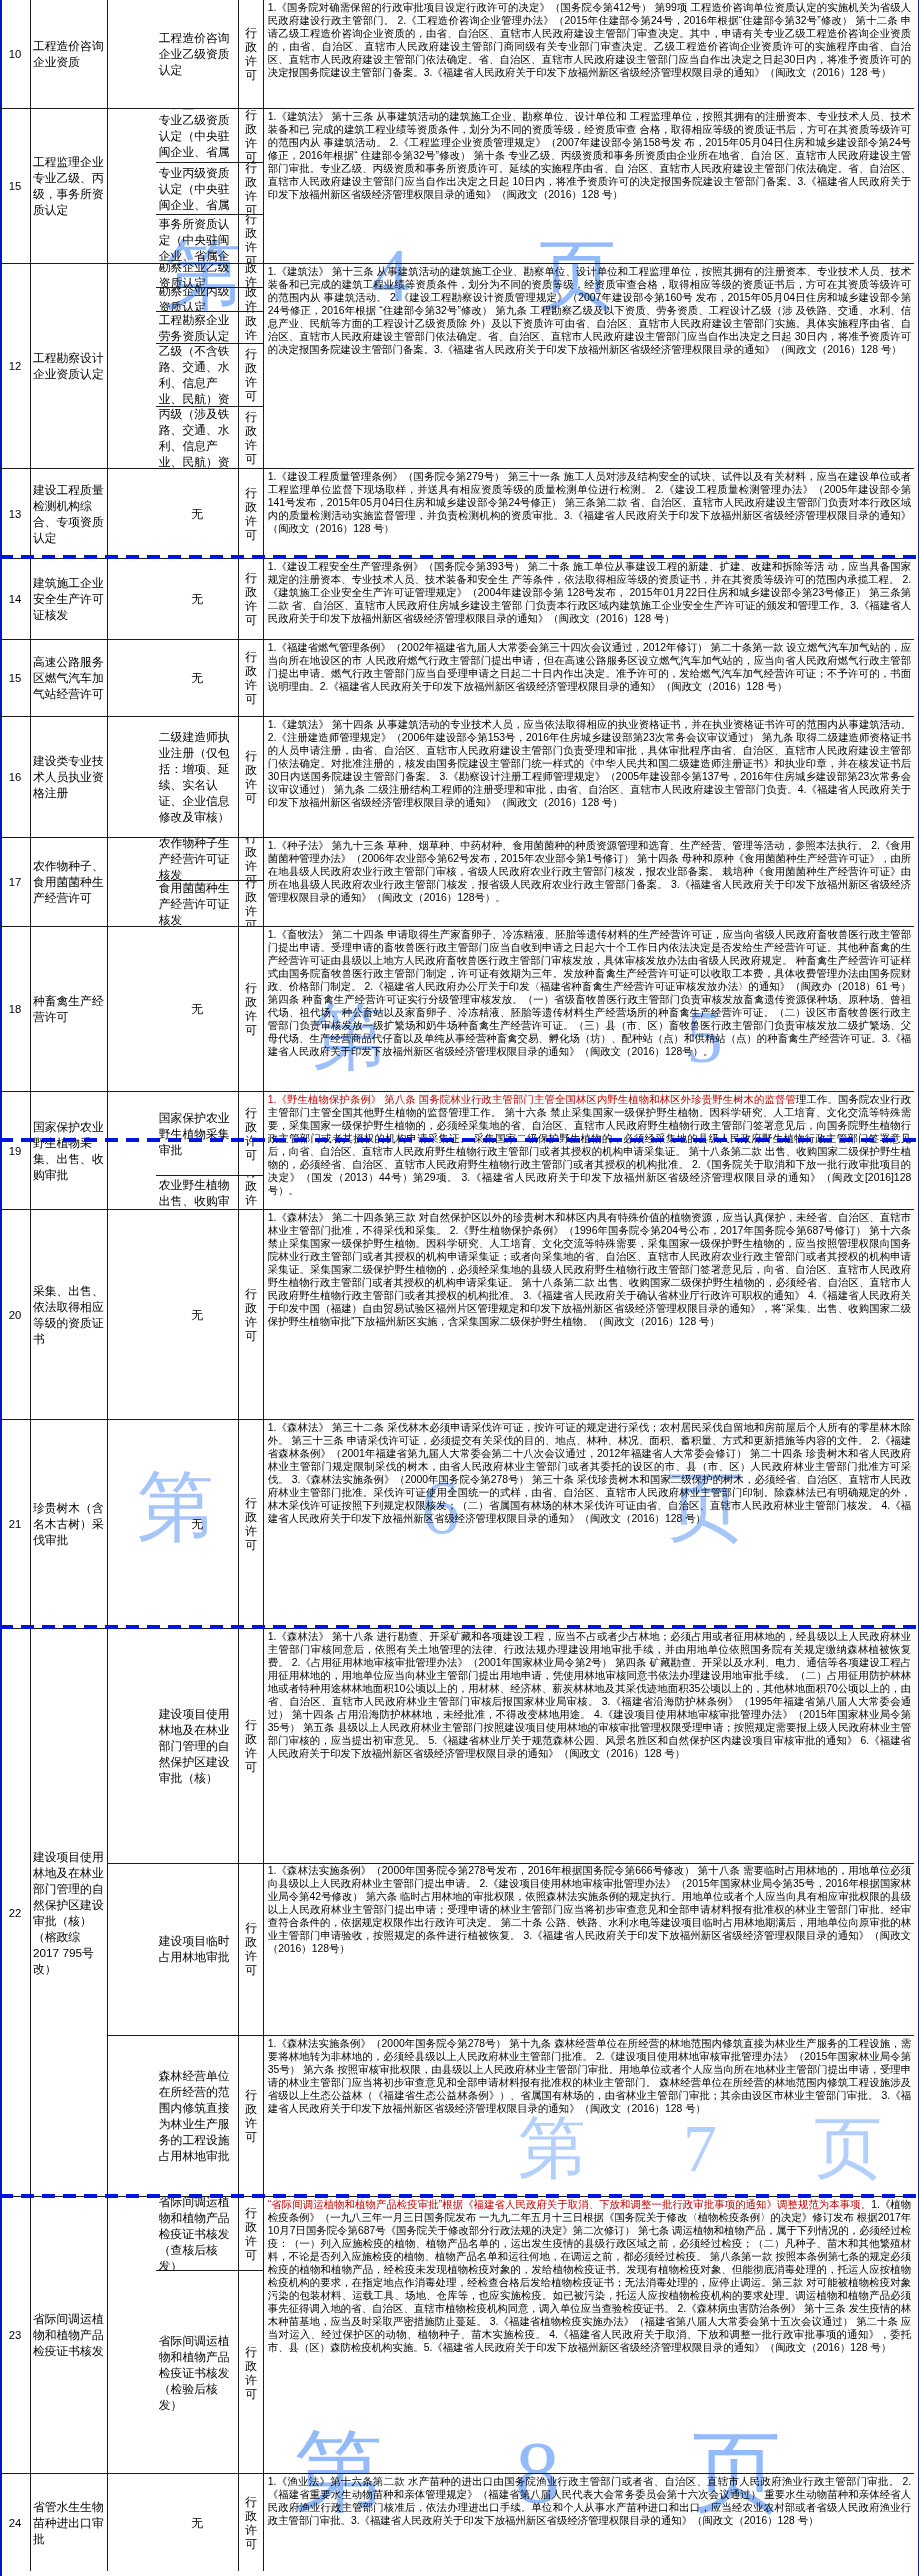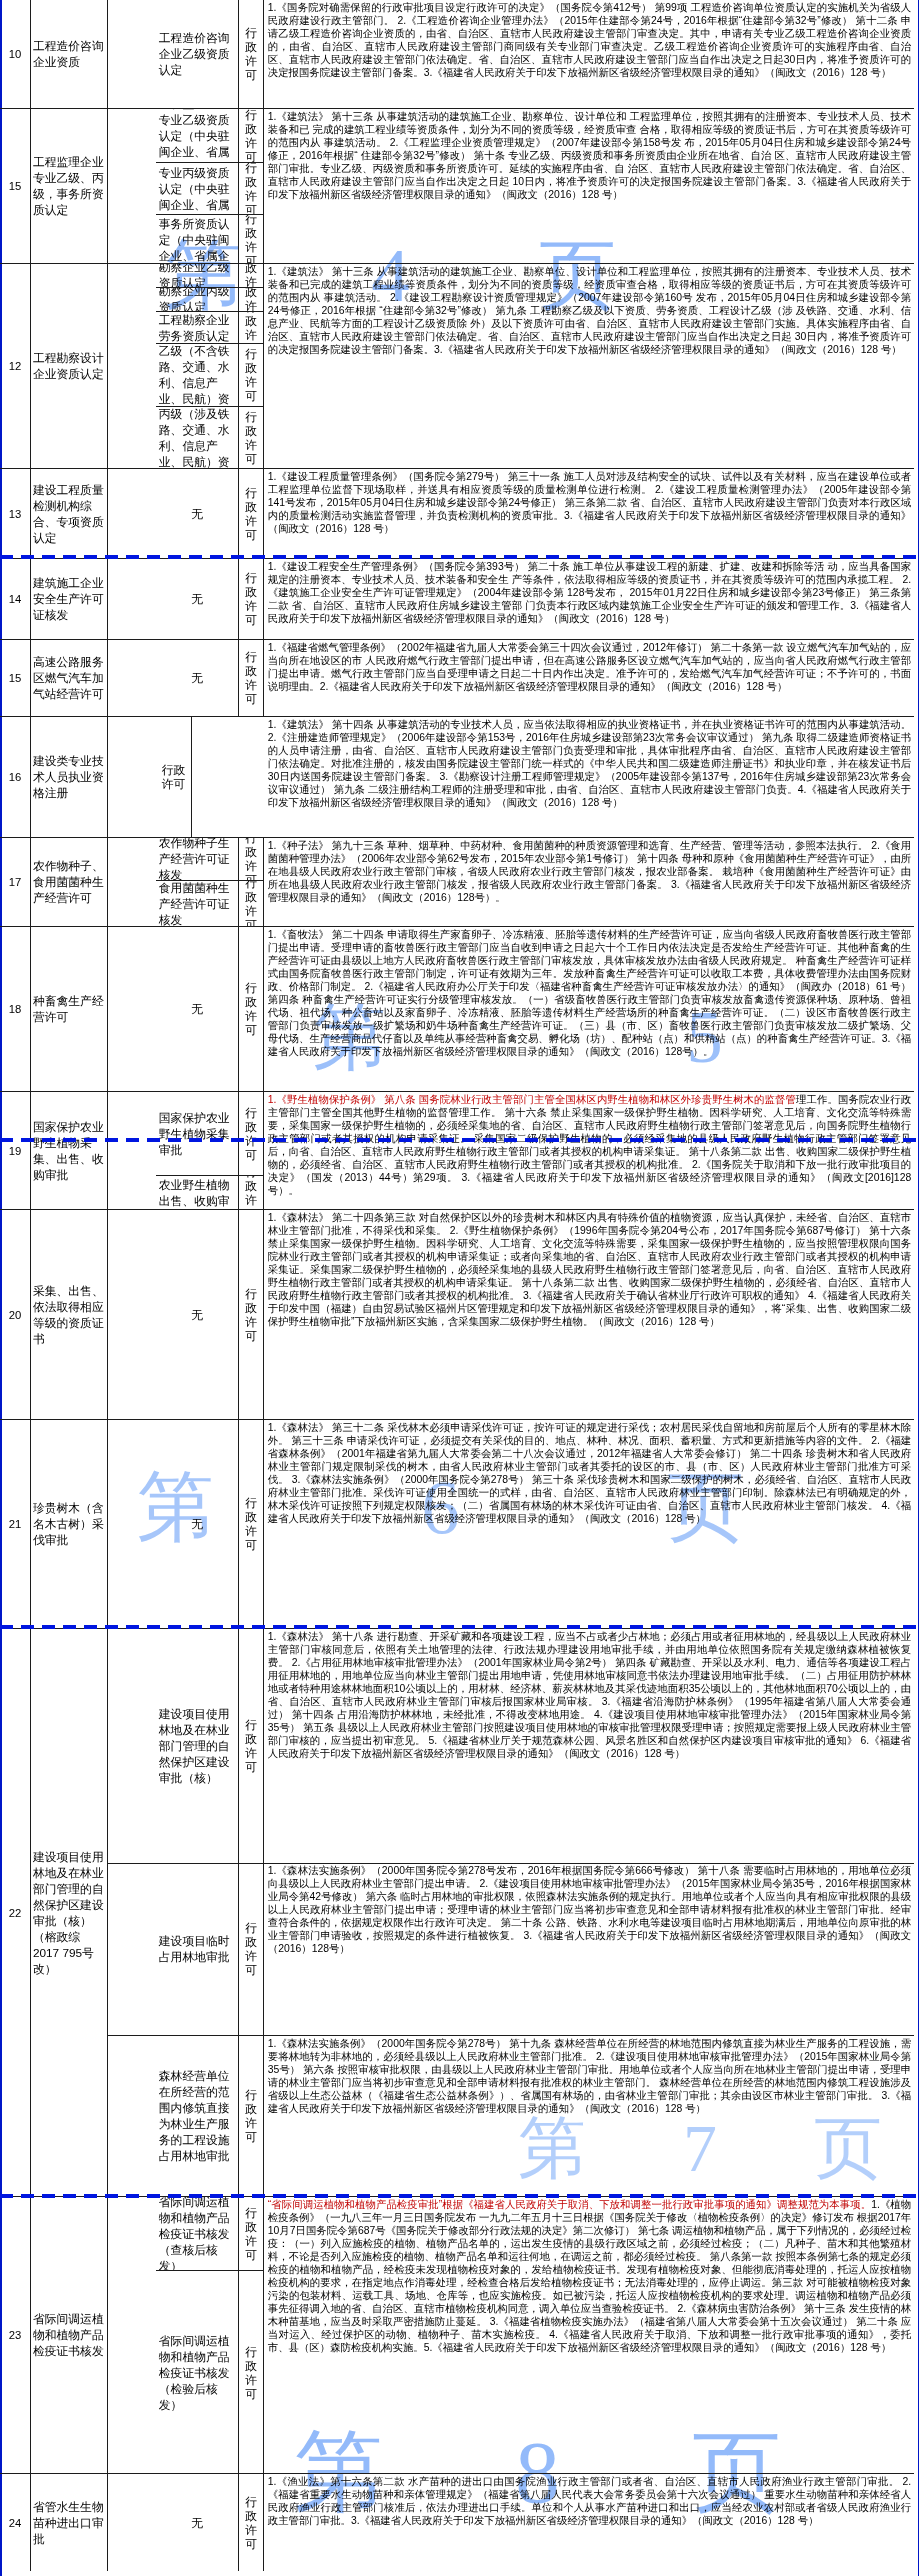--- a/index.html
+++ b/index.html
@@ -164,20 +164,21 @@
           </div>
         </div>
       </div>
       <div class="row" style="height: 121px;">
         <div class="cell c-no">16</div>
         <div class="cell c-name">建设类专业技术人员执业资格注册</div>
         <div class="groups">
           <div class="group" style="flex: 1 1 0%;">
             <div class="subs">
               <div class="subrow">
+                <div class="cell c-sub">二级建造师执业注册（仅包括：增项、延续、实名认证、企业信息修改及审核）</div>
                 <div class="cell c-type">行政许可</div>
               </div>
             </div>
             <div class="cell c-legal"><span>1.《建筑法》 第十四条 从事建筑活动的专业技术人员，应当依法取得相应的执业资格证书，并在执业资格证书许可的范围内从事建筑活动。 2.《注册建造师管理规定》（2006年建设部令第153号，2016年住房城乡建设部第23次常务会议审议通过） 第九条 取得二级建造师资格证书的人员申请注册，由省、自治区、直辖市人民政府建设主管部门负责受理和审批，具体审批程序由省、自治区、直辖市人民政府建设主管部门依法确定。对批准注册的，核发由国务院建设主管部门统一样式的《中华人民共和国二级建造师注册证书》和执业印章，并在核发证书后30日内送国务院建设主管部门备案。 3.《勘察设计注册工程师管理规定》（2005年建设部令第137号，2016年住房城乡建设部第23次常务会议审议通过） 第九条 二级注册结构工程师的注册受理和审批，由省、自治区、直辖市人民政府建设主管部门负责。4.《福建省人民政府关于印发下放福州新区省级经济管理权限目录的通知》（闽政文（2016）128 号）</span></div>
           </div>
         </div>
       </div>
       <div class="row" style="height: 89px;">
         <div class="cell c-no">17</div>
         <div class="cell c-name">农作物种子、食用菌菌种生产经营许可</div>

